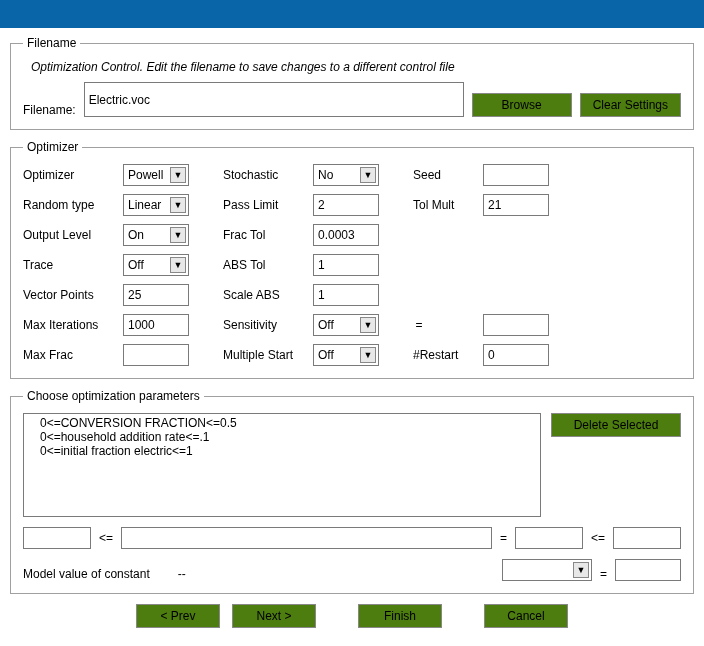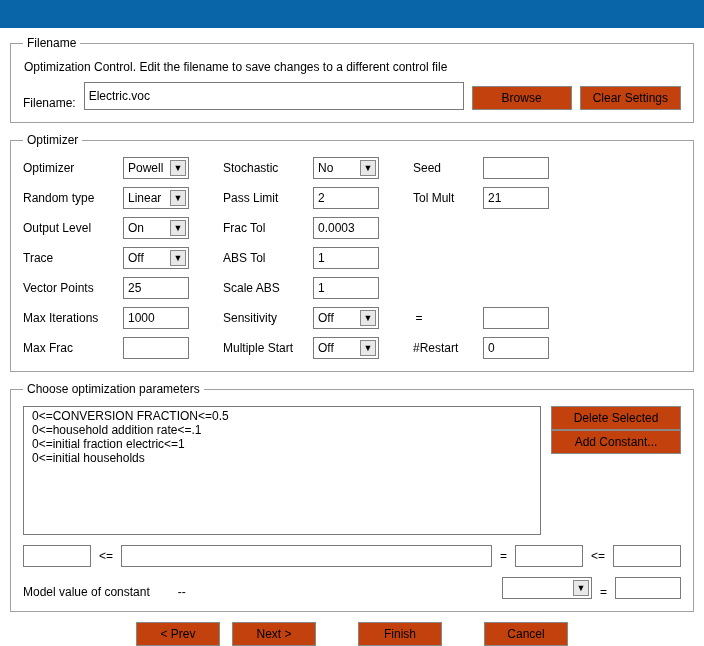--- a/index.html
+++ b/index.html
@@ -24,41 +24,42 @@
     border: 1px solid #a0a0a0;
     margin: 0 0 10px 0;
     padding: 10px 12px 12px 12px;
   }
   legend {
     padding: 0 4px;
     font-size: 12px;
     color: #000;
   }
   .desc {
-    margin: 0 0 8px 1px;
+    margin: 0 0 8px 8px;
+    font-style: italic;
   }
   .filename-row {
     display: flex;
     align-items: flex-end;
     gap: 8px;
   }
   .filename-row input[type=text] {
     flex: 1;
-    height: 28px;
+    height: 35px;
     padding: 3px 4px;
     border: 1px solid #7a7a7a;
     font-family: inherit;
     font-size: 12px;
   }
   button {
     font-family: inherit;
     font-size: 12px;
     height: 24px;
     padding: 0 12px;
-    background: #c2410c;
+    background: #4d7c0f;
     border: 1px solid #888;
     cursor: pointer;
     min-width: 80px;
   }
   button.wide { min-width: 100px; }
   .opt-grid {
     display: grid;
     grid-template-columns: 90px 90px 80px 90px 60px 90px;
     gap: 8px 10px;
     align-items: center;
@@ -93,22 +94,22 @@
     font-size: 9px;
   }
   .params-box {
     display: flex;
     gap: 10px;
   }
   .listbox {
     flex: 1;
     border: 1px solid #7a7a7a;
     background: #fff;
-    height: 129px;
-    padding: 2px 8px;
+    height: 104px;
+    padding: 2px 16px;
     overflow: auto;
     font-size: 12px;
   }
   .buttons-col {
     display: flex;
     flex-direction: column;
   }
   .buttons-col button { min-width: 130px; }
   .constraint-row {
     display: flex;
@@ -230,25 +231,23 @@
     </div>
   </fieldset>
 
   <fieldset>
     <legend>Choose optimization parameters</legend>
     <div class="params-box">
       <div class="listbox">
         <div>0&lt;=CONVERSION FRACTION&lt;=0.5</div>
         <div>0&lt;=household addition rate&lt;=.1</div>
         <div>0&lt;=initial fraction electric&lt;=1</div>
-        <div>0&lt;=initial households</div>
       </div>
       <div class="buttons-col">
         <button>Delete Selected</button>
-        <button>Add Constant...</button>
       </div>
     </div>
 
     <div class="constraint-row">
       <input class="text small" style="">
       <span>&lt;=</span>
       <input class="text big" style="">
       <span>=</span>
       <input class="text small" style="">
       <span>&lt;=</span>

